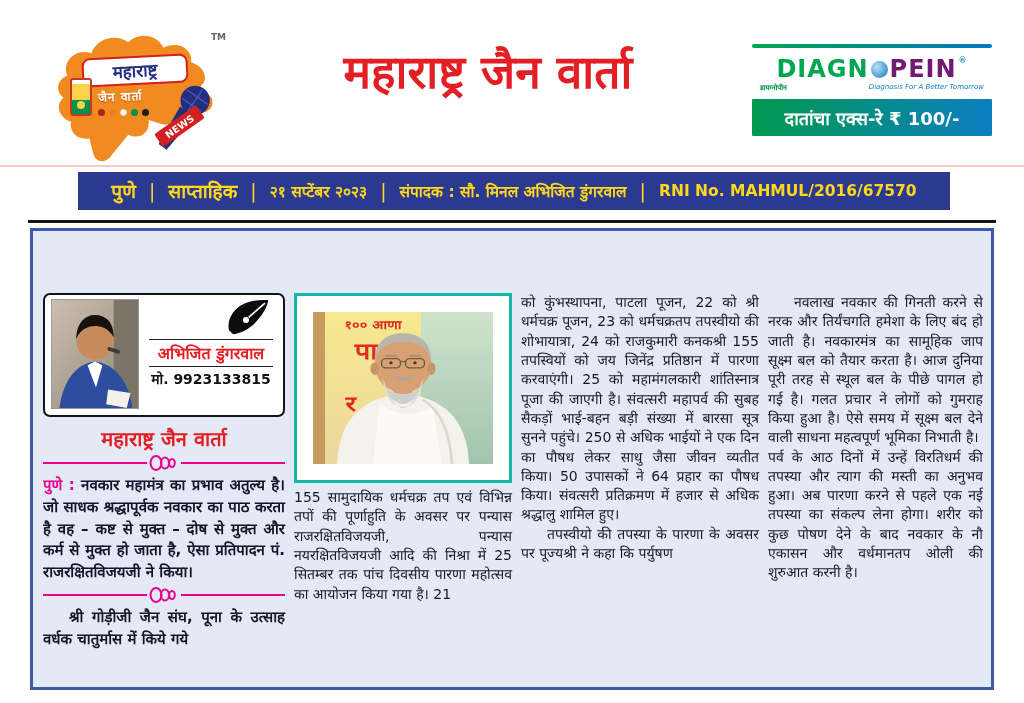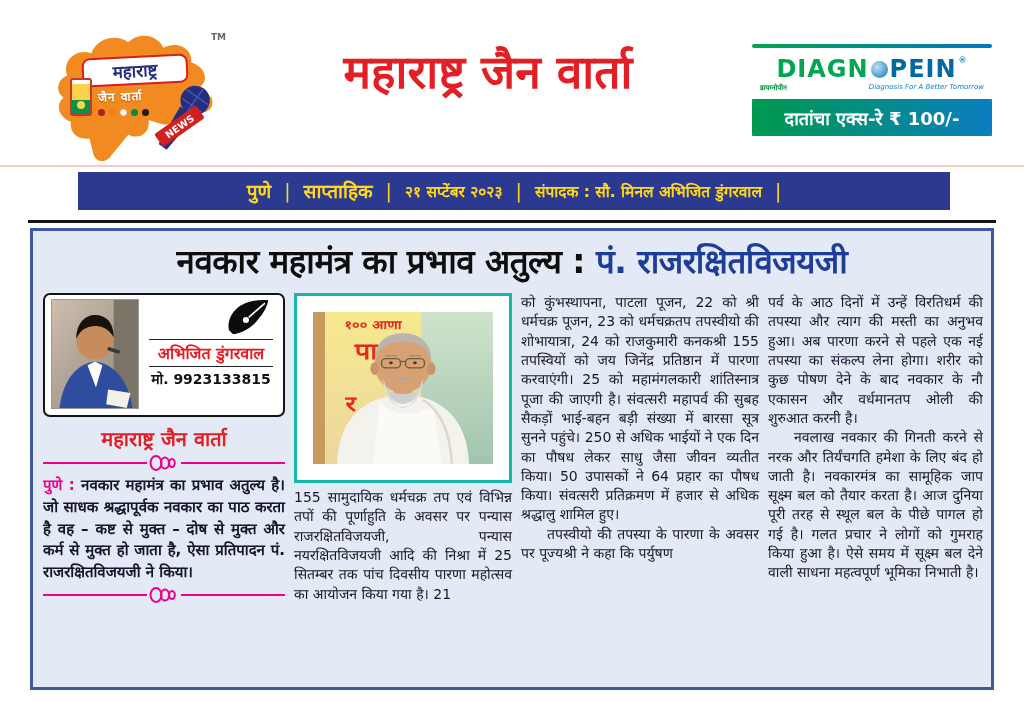--- a/index.html
+++ b/index.html
@@ -31,21 +31,21 @@
   .logo .mic { position:absolute; right:4px; bottom:2px; width:88px; height:88px; }
 
   .paper-title { position:absolute; left:230px; top:40px; width:516px; text-align:center;
                  font-size:46px; line-height:1.4; font-weight:bold; color:#e31e24;
                  white-space:nowrap; }
 
   .ad { position:absolute; left:752px; top:44px; width:240px; }
   .ad-topline { height:4px; background:linear-gradient(90deg,#00a651,#0077c0); border-radius:2px; }
   .ad-brand { display:flex; align-items:center; justify-content:center; gap:2px;
               margin-top:7px; font-weight:bold; font-size:24px; letter-spacing:1px; }
-  .ad-brand .g { color:#00a651; } .ad-brand .b { color:#0369a1; }
+  .ad-brand .g { color:#00a651; } .ad-brand .b { color:#701a75; }
   .globe { width:17px; height:17px; border-radius:50%; flex:none;
            background:radial-gradient(circle at 35% 35%, #bfe0f5, #5aa7d8 55%, #1b6fae); }
   .reg { font-size:8px; color:#0b7ec1; align-self:flex-start; margin-top:1px; }
   .ad-sub { display:flex; justify-content:space-between; padding:0 8px; margin-top:0px; }
   .ad-sub .dev { color:#00923f; font-size:7px; font-weight:bold; }
   .ad-sub .tag { color:#0b7ec1; font-size:7px; font-style:italic; }
   .ad-offer { margin-top:7px; height:37px; border-radius:1px; color:#fff; font-weight:bold;
               font-size:18px; display:flex; align-items:center; justify-content:center;
               background:linear-gradient(90deg,#009a4e,#0b7ec1); }
 
@@ -153,28 +153,26 @@
 
   <div class="infobar">
     <span class="ib-lg">पुणे</span>
     <span class="sep">|</span>
     <span class="ib-lg">साप्ताहिक</span>
     <span class="sep">|</span>
     <span class="ib-md">२१ सप्टेंबर २०२३</span>
     <span class="sep">|</span>
     <span class="ib-md">संपादक : सौ. मिनल अभिजित डुंगरवाल</span>
     <span class="sep">|</span>
+    <span class="ib-md">RNI No. MAHMUL/2016/67570</span>
   </div>
 
   <div class="black-rule"></div>
 
   <section class="article">
-    <h2 class="headline">
-      <span>नवकार महामंत्र का प्रभाव अतुल्य : </span><span class="hl-blue">पं. राजरक्षितविजयजी</span>
-    </h2>
 
     <div class="columns">
 
       <div class="col1">
         <div class="author-box">
           <div class="author-photo">
             <svg viewBox="0 0 92 116" preserveAspectRatio="none">
               <defs>
                 <linearGradient id="abg" x1="0" y1="0" x2="1" y2="1">
                   <stop offset="0" stop-color="#cdbfae"></stop>
@@ -221,20 +219,21 @@
         <div class="divider">
           <i class="ln"></i>
           <svg width="34" height="16" viewBox="0 0 34 16">
             <ellipse cx="9" cy="8" rx="5.5" ry="7" fill="none" stroke="#ec008c" stroke-width="2"></ellipse>
             <ellipse cx="18" cy="8" rx="4" ry="5.5" fill="none" stroke="#ec008c" stroke-width="2"></ellipse>
             <ellipse cx="25" cy="8" rx="2.8" ry="4" fill="none" stroke="#ec008c" stroke-width="2"></ellipse>
           </svg>
           <i class="ln"></i>
         </div>
 
+        <p class="body-text indent">श्री गोड़ीजी जैन संघ, पूना के उत्साह वर्धक चातुर्मास में किये गये</p>
       </div>
 
       <div class="col2">
         <div class="photo-frame">
           <svg viewBox="0 0 210 215" preserveAspectRatio="none">
             <defs>
               <linearGradient id="gGreen" x1="0" y1="0" x2="0" y2="1">
                 <stop offset="0" stop-color="#cfe3cc"></stop>
                   <stop offset="1" stop-color="#a2c4ae"></stop>
               </linearGradient>
@@ -271,19 +270,19 @@
         </div>
         <p class="body-text col2-text">155 सामुदायिक धर्मचक्र तप एवं विभिन्न तपों की पूर्णाहुति के अवसर पर पन्यास राजरक्षितविजयजी, पन्यास नयरक्षितविजयजी आदि की निश्रा में 25 सितम्बर तक पांच दिवसीय पारणा महोत्सव का आयोजन किया गया है। 21</p>
       </div>
 
       <div class="col3">
         <p class="body-text">को कुंभस्थापना, पाटला पूजन, 22 को श्री धर्मचक्र पूजन, 23 को धर्मचक्रतप तपस्वीयो की शोभायात्रा, 24 को राजकुमारी कनकश्री 155 तपस्वियों को जय जिनेंद्र प्रतिष्ठान में पारणा करवाएंगी। 25 को महामंगलकारी शांतिस्नात्र पूजा की जाएगी है। संवत्सरी महापर्व की सुबह सैकड़ों भाई-बहन बड़ी संख्या में बारसा सूत्र सुनने पहुंचे। 250 से अधिक भाईयों ने एक दिन का पौषध लेकर साधु जैसा जीवन व्यतीत किया। 50 उपासकों ने 64 प्रहार का पौषध किया। संवत्सरी प्रतिक्रमण में हजार से अधिक श्रद्धालु शामिल हुए।</p>
         <p class="body-text indent">तपस्वीयो की तपस्या के पारणा के अवसर पर पूज्यश्री ने कहा कि पर्युषण</p>
       </div>
 
       <div class="col4">
+        <p class="body-text indent">नवलाख नवकार की गिनती करने से नरक और तिर्यंचगति हमेशा के लिए बंद हो जाती है। नवकारमंत्र का सामूहिक जाप सूक्ष्म बल को तैयार करता है। आज दुनिया पूरी तरह से स्थूल बल के पीछे पागल हो गई है। गलत प्रचार ने लोगों को गुमराह किया हुआ है। ऐसे समय में सूक्ष्म बल देने वाली साधना महत्वपूर्ण भूमिका निभाती है।</p>
         <p class="body-text">पर्व के आठ दिनों में उन्हें विरतिधर्म की तपस्या और त्याग की मस्ती का अनुभव हुआ। अब पारणा करने से पहले एक नई तपस्या का संकल्प लेना होगा। शरीर को कुछ पोषण देने के बाद नवकार के नौ एकासन और वर्धमानतप ओली की शुरुआत करनी है।</p>
-        <p class="body-text indent">नवलाख नवकार की गिनती करने से नरक और तिर्यंचगति हमेशा के लिए बंद हो जाती है। नवकारमंत्र का सामूहिक जाप सूक्ष्म बल को तैयार करता है। आज दुनिया पूरी तरह से स्थूल बल के पीछे पागल हो गई है। गलत प्रचार ने लोगों को गुमराह किया हुआ है। ऐसे समय में सूक्ष्म बल देने वाली साधना महत्वपूर्ण भूमिका निभाती है।</p>
       </div>
 
     </div>
   </section>
 </div>
 
 </body></html>

